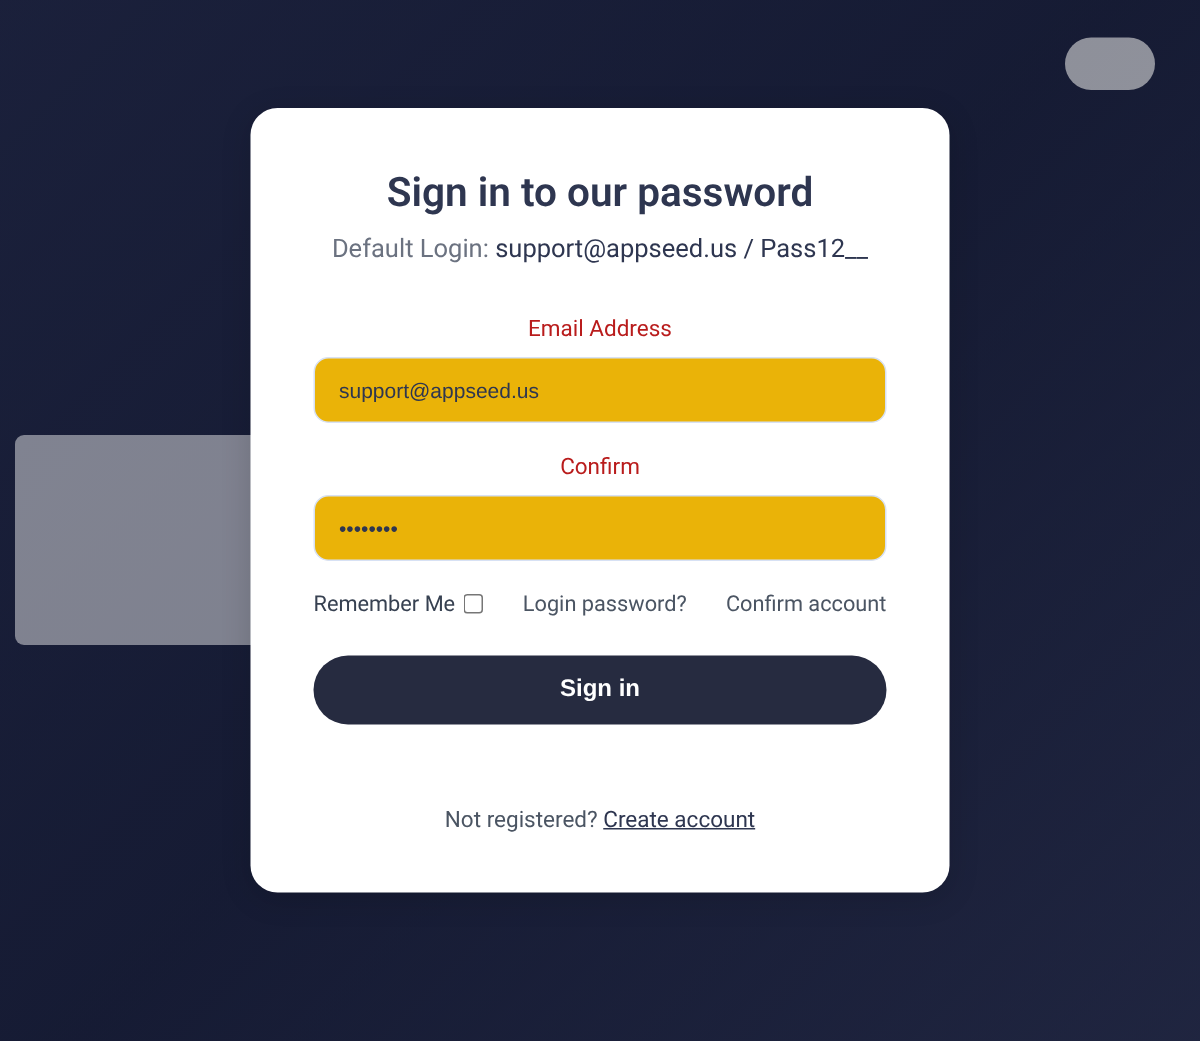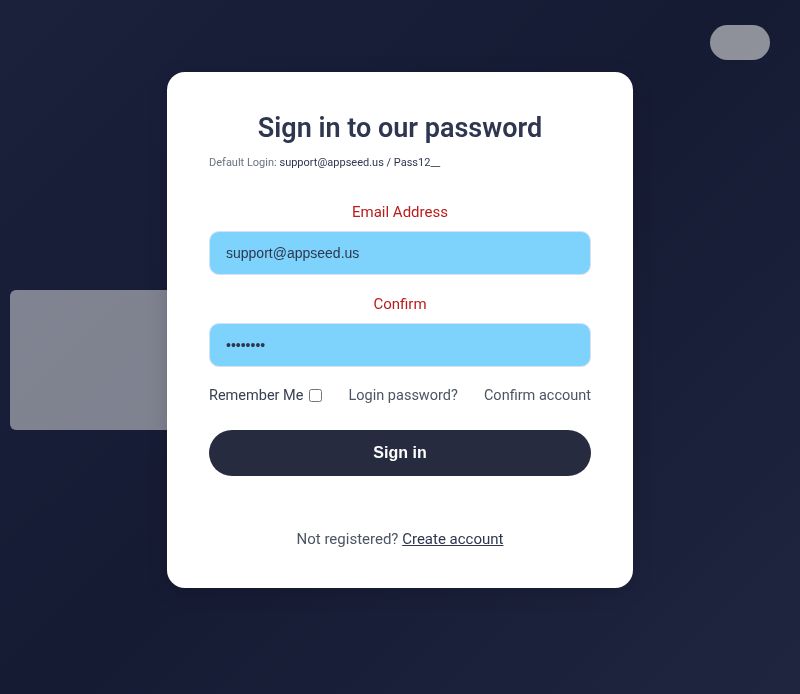--- a/index.html
+++ b/index.html
@@ -51,42 +51,42 @@
       z-index: 2;
     }
     .title {
       font-size: 27px;
       font-weight: 600;
       color: #2e3650;
       text-align: center;
       margin-bottom: 12px;
     }
     .subtitle {
-      text-align: left;
-      font-size: 11px;
+      text-align: center;
+      font-size: 17px;
       color: #6b7280;
       margin-bottom: 34px;
     }
     .subtitle .creds {
       color: #2e3650;
     }
     .form-group {
       margin-bottom: 20px;
     }
     .label {
       display: block;
       font-size: 15px;
       color: #b91c1c;
       margin-bottom: 10px;
       text-align: center;
     }
     .input {
       width: 100%;
       height: 44px;
-      background: #7dd3fc;
+      background: #eab308;
       border: 1px solid #d7e1f4;
       border-radius: 10px;
       padding: 0 16px;
       font-size: 14px;
       color: #2e3650;
       outline: none;
     }
     .input::placeholder {
       color: #6b7280;
     }

